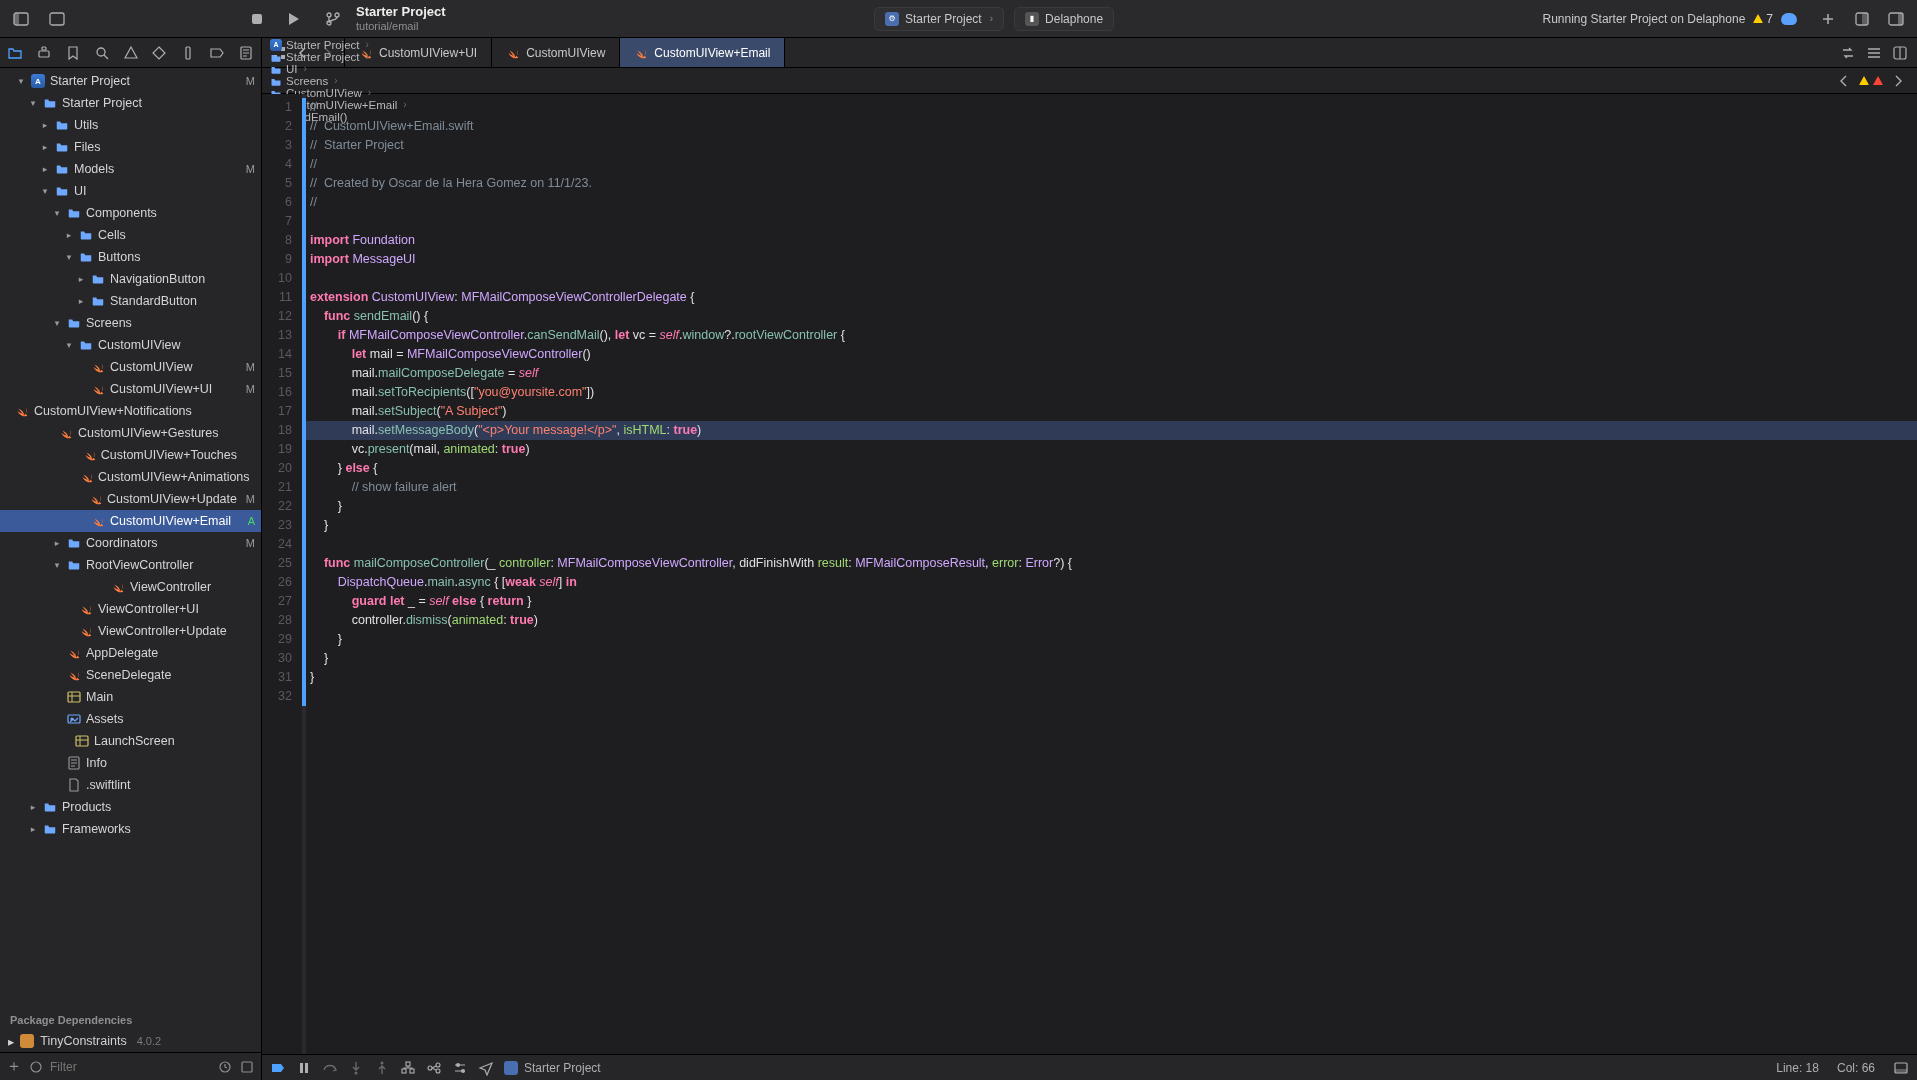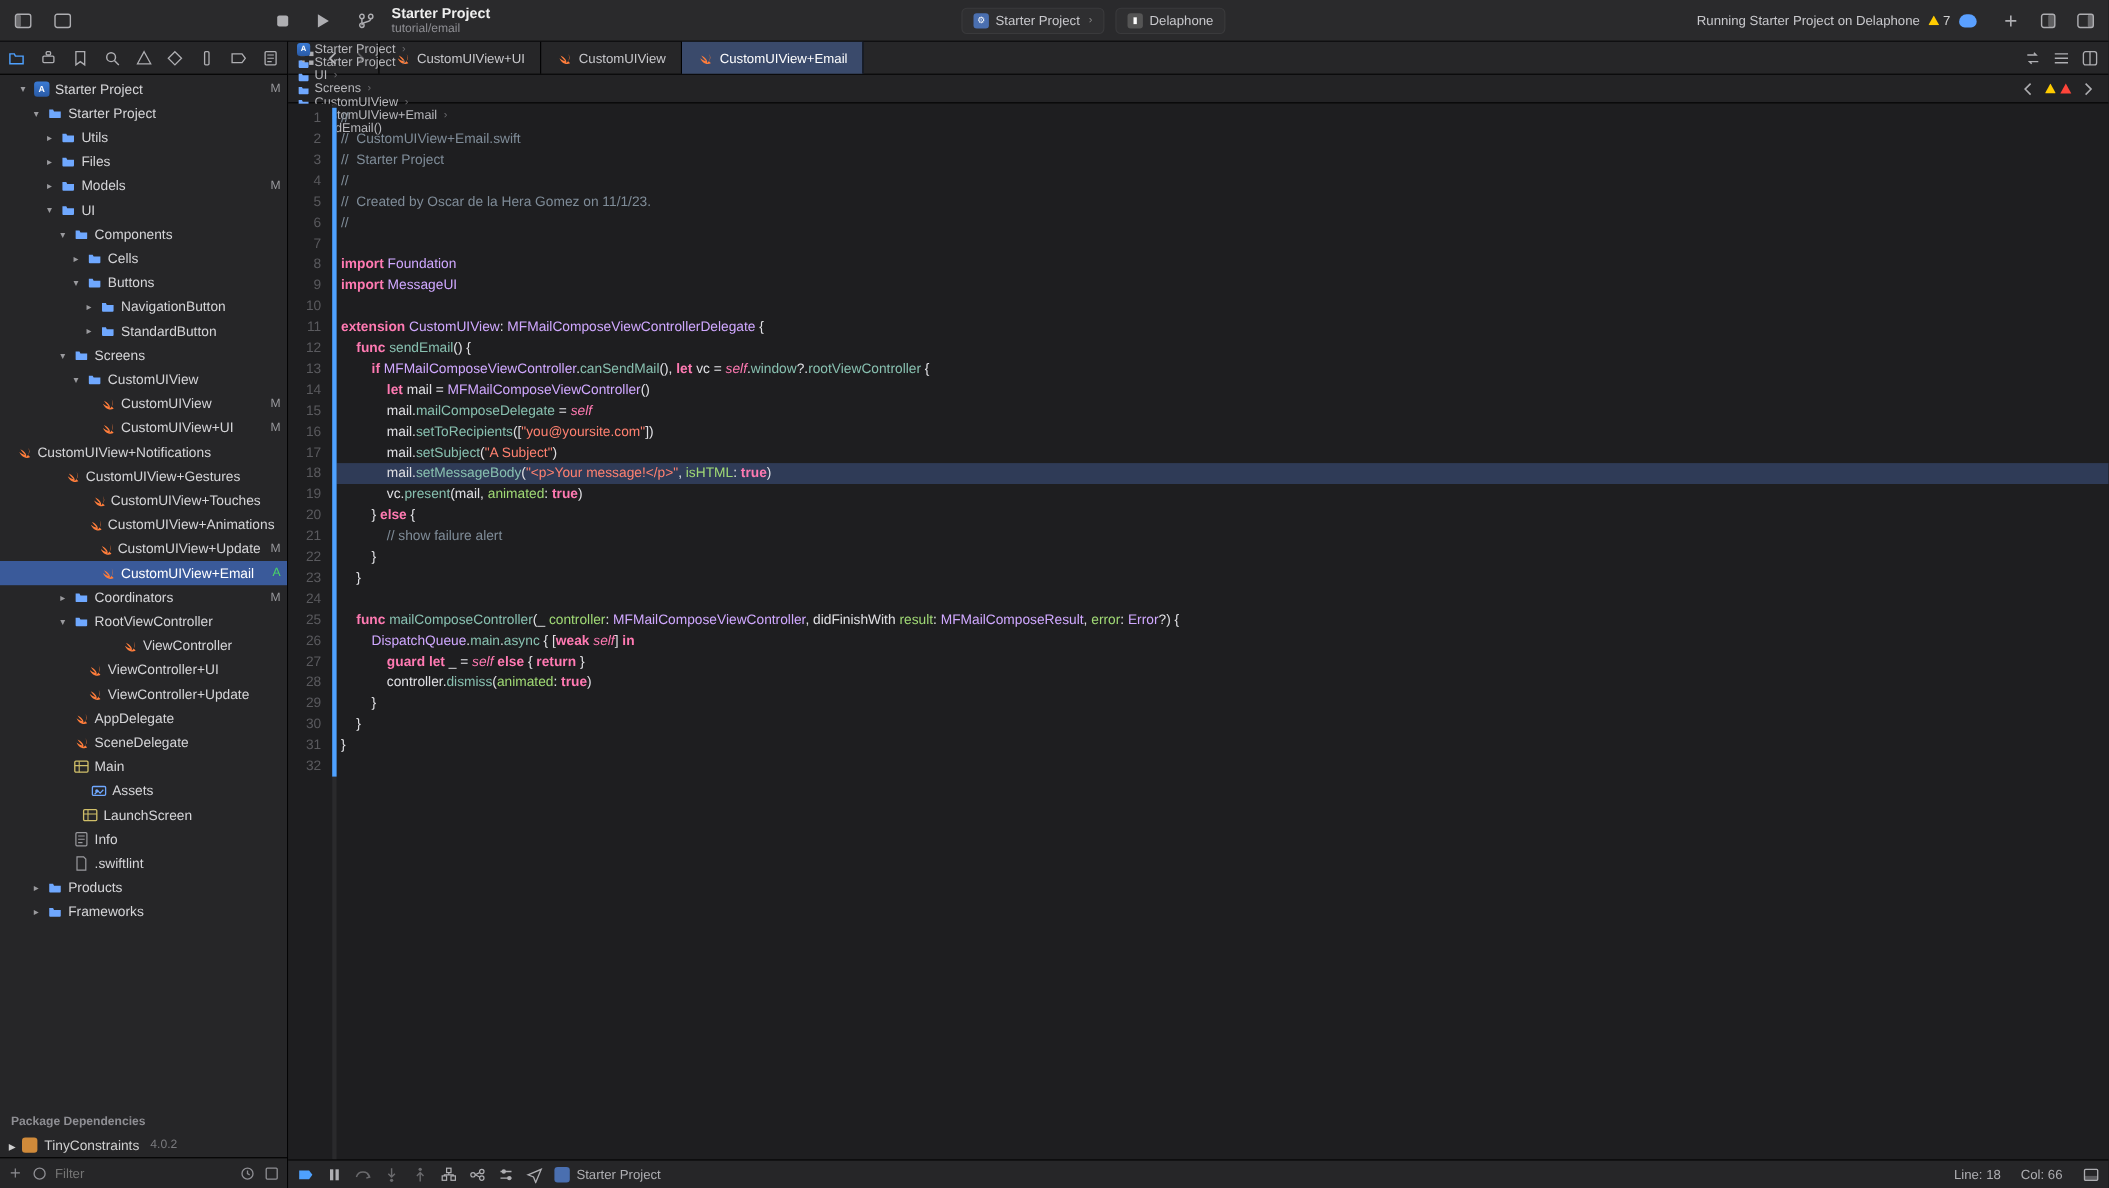--- a/index.html
+++ b/index.html
@@ -530,21 +530,21 @@
           <span class="twist"></span>
           <span class="f-ico">
             <svg viewBox="0 0 16 16">
               <rect x="2" y="3" width="12" height="10" rx="1" fill="none" stroke="#d0bf69" stroke-width="1.2"></rect>
               <path d="M2 7h12M6 3v10" stroke="#d0bf69" stroke-width="1"></path>
             </svg>
           </span>
           <span>Main</span>
           <span class="badge-col"></span>
         </div>
-        <div class="tree-row" style="padding-left: 68px;">
+        <div class="tree-row" style="padding-left: 52px;">
           <span class="twist"></span>
           <span class="f-ico">
             <svg viewBox="0 0 16 16">
               <rect x="2" y="4" width="12" height="8" rx="1" fill="none" stroke="#6fa8ff" stroke-width="1.2"></rect>
               <circle cx="6" cy="8" r="1.5" fill="#6fa8ff"></circle>
               <path d="M4 11l3-3 2 2 3-3" stroke="#6fa8ff" stroke-width="1.1" fill="none"></path>
             </svg>
           </span>
           <span>Assets</span>
           <span class="badge-col"></span>

